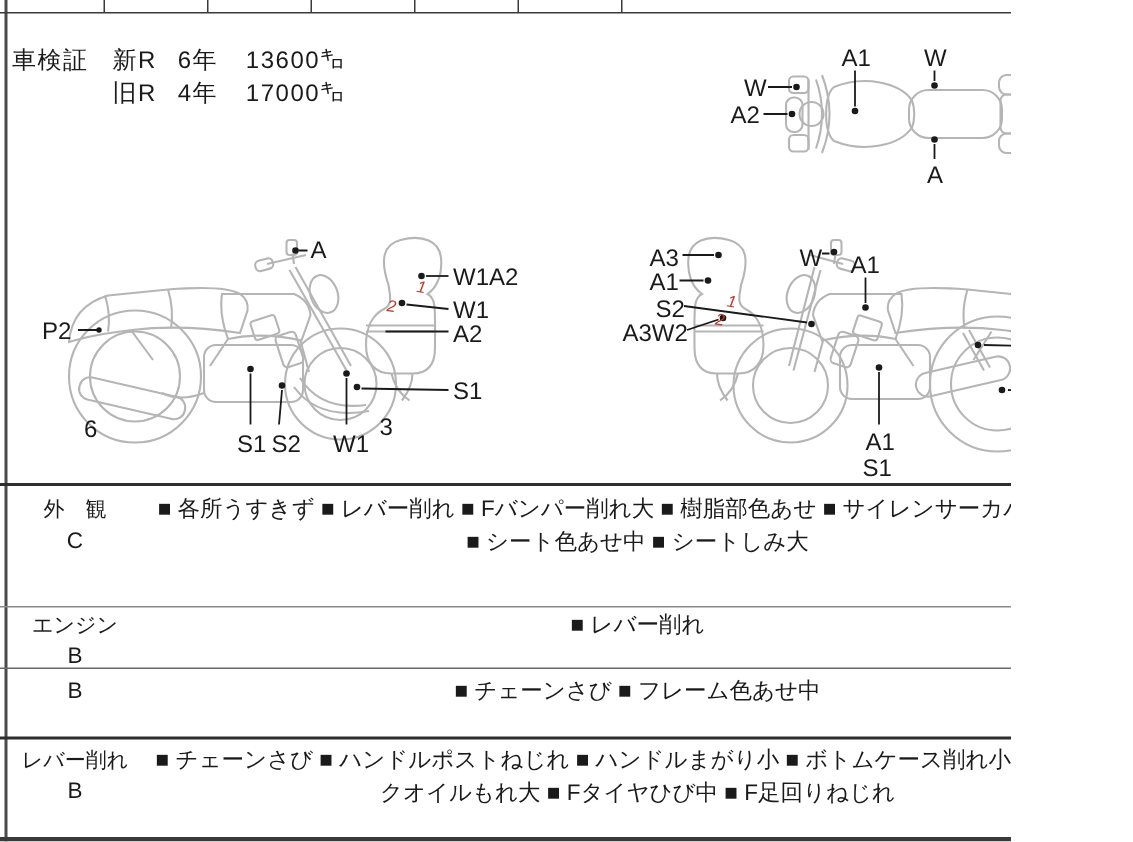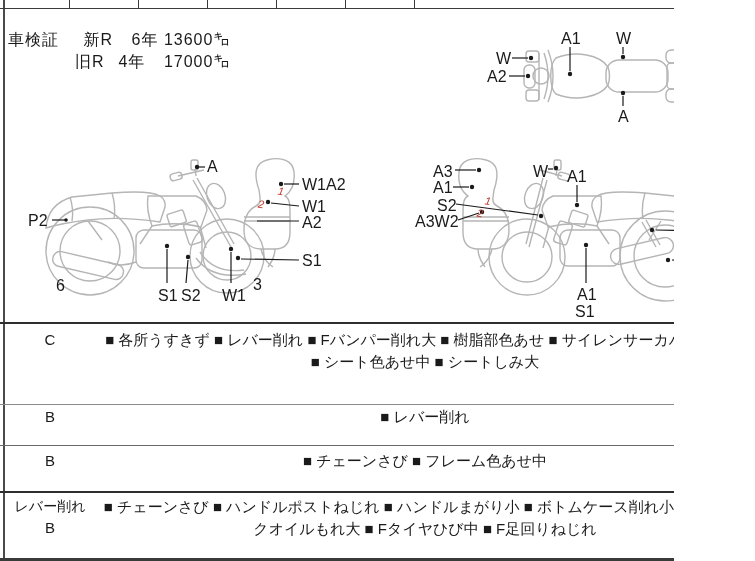--- a/index.html
+++ b/index.html
@@ -41,21 +41,21 @@
     <div class="vline" style="left:69px; top:0; height:8px;"></div>
     <div class="vline" style="left:138px; top:0; height:8px;"></div>
     <div class="vline" style="left:207px; top:0; height:8px;"></div>
     <div class="vline" style="left:276px; top:0; height:8px;"></div>
     <div class="vline" style="left:345px; top:0; height:8px;"></div>
     <div class="vline" style="left:414px; top:0; height:8px;"></div>
   </div>
 
   <div class="shaken">
     <div class="shaken-label">車検証</div>
-    <div class="shaken-line" style="top:0;text-align:right;">
+    <div class="shaken-line" style="top:0;">
       <span class="sh-reg">新R</span>
       <span class="sh-year">6年</span>
       <span class="sh-km">13600㌔</span>
     </div>
     <div class="shaken-line" style="top:22px;">
       <span class="sh-reg">旧R</span>
       <span class="sh-year">4年</span>
       <span class="sh-km">17000㌔</span>
     </div>
   </div>
@@ -231,27 +231,29 @@
     </g>
   </svg>
 
   <div class="hline" style="left:0; top:322px; width:755px; height:2px; background:#2e2e2e;"></div>
   <div class="hline" style="left:0; top:404px; width:755px; background:#8a8a8a;"></div>
   <div class="hline" style="left:0; top:445px; width:755px; background:#6a6a6a;"></div>
   <div class="hline" style="left:0; top:491px; width:755px; height:2px; background:#2e2e2e;"></div>
 
   <div class="insp-row" style="top:329px;">
     <div class="insp-label">
+      <div>外　観</div>
       <div class="insp-grade">C</div>
     </div>
     <div class="insp-items">■ 各所うすきず ■ レバー削れ ■ Fバンパー削れ大 ■ 樹脂部色あせ ■ サイレンサーカバーきず小 ■ シート色あせ中 ■ シートしみ大</div>
   </div>
 
   <div class="insp-row" style="top:406px;">
     <div class="insp-label">
+      <div>エンジン</div>
       <div class="insp-grade">B</div>
     </div>
     <div class="insp-items">■ レバー削れ</div>
   </div>
 
   <div class="insp-row" style="top:450px;">
     <div class="insp-label">
       <div class="insp-grade">B</div>
     </div>
     <div class="insp-items">■ チェーンさび ■ フレーム色あせ中</div>

